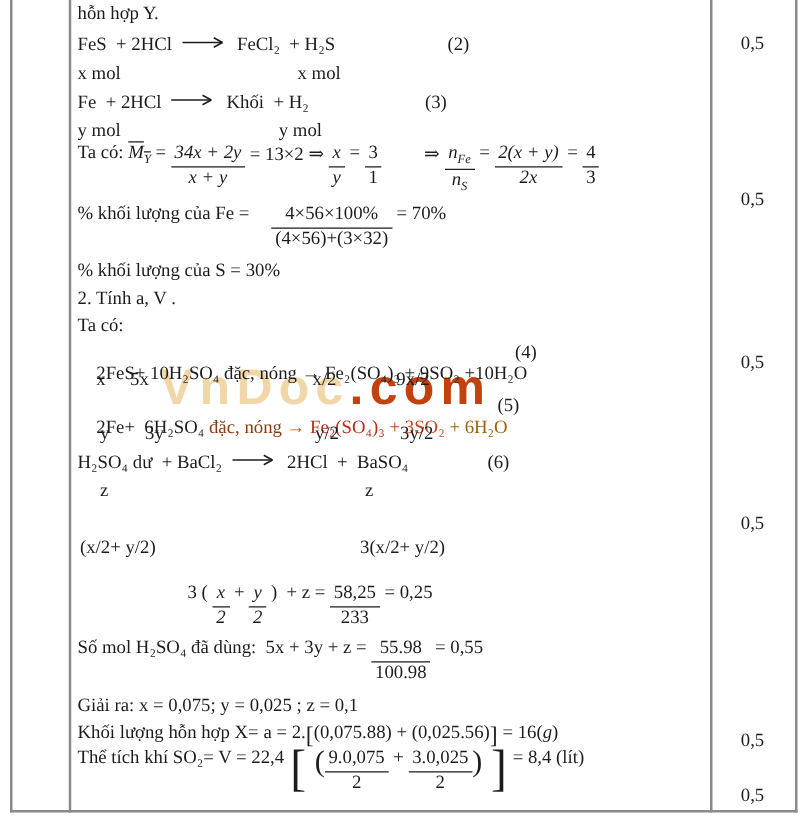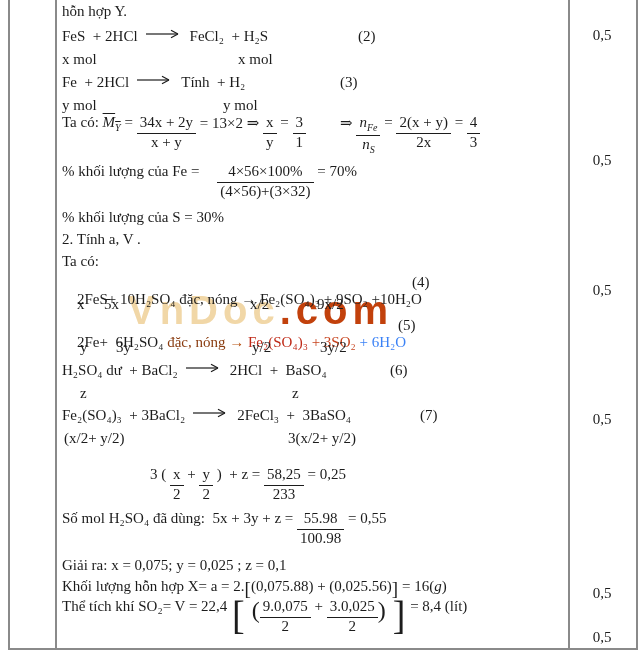--- a/index.html
+++ b/index.html
@@ -13,21 +13,21 @@
   .content{position:absolute;left:62px;top:0;width:503px;height:650px;z-index:2;}
   .line{position:absolute;left:0;width:100%;white-space:pre;}
   .flexline{display:flex;align-items:flex-start;}
   .flexline > span, .flexline > i{white-space:pre;}
   .abs{position:absolute;top:0;}
   .relrow{position:absolute;left:0;width:100%;height:20px;}
   .eqnum{position:absolute;top:0;}
   .frac{display:inline-block;text-align:center;vertical-align:middle;line-height:1.18;}
   .frac .num{display:block;padding:0 3px 1px;border-bottom:1px solid #1c1c1c;}
   .frac .den{display:block;padding:0 3px;}
-  .it{}
+  .it{font-style:italic;}
   .ovl{text-decoration:overline;font-style:italic;}
   .ovl sub{font-size:10px;font-style:italic;}
   .msub{font-size:10px;font-style:italic;margin-top:31px;}
   .spacer{display:inline-block;width:34px;}
   .sp14{display:inline-block;width:14px;}
   .arrow-svg{margin:0 7px;flex:none;}
   .bigbr{font-size:38px;font-weight:400;line-height:0.9;transform:scaleY(1.08);padding:0 1px;}
   .midparen{font-size:24px;line-height:1;}
   .mdbr{font-size:19px;}
   .score{position:absolute;left:568px;width:68px;text-align:center;z-index:2;}
@@ -35,21 +35,21 @@
     position:absolute;left:128px;top:290px;z-index:1;
     font-family:"Liberation Sans","DejaVu Sans",sans-serif;
     font-weight:bold;font-size:40px;letter-spacing:5px;line-height:1;
   }
   .wm1{color:#f1d7a7;}
   .wm2{color:#c2410c;}
   .c-ov1{color:#8a3c10;}
   .c-ov2{color:#b5500f;}
   .c-ov3{color:#bf2a18;}
   .c-ov4{color:#c7441f;}
-  .c-ov5{color:#3b82f6;}
+  .c-ov5{color:#a16207;}
 </style>
 </head>
 <body>
 
 <div class="vline" style="left:8px"></div>
 <div class="vline" style="left:55px"></div>
 <div class="vline" style="left:568px"></div>
 <div class="vline" style="left:636px"></div>
 <div class="hline"></div>
 
@@ -79,21 +79,21 @@
     <span class="abs" style="left:0">x mol</span>
     <span class="abs" style="left:176px">x mol</span>
   </div>
 
   <div class="line flexline" style="top:74px">
     <span>Fe  + 2HCl</span>
     <svg class="arrow-svg" width="38" height="12" viewBox="0 0 38 12">
         <line x1="1" y1="6" x2="33" y2="6" stroke="#1c1c1c" stroke-width="1.2"></line>
         <path d="M33 6 L26 2.2 M33 6 L26 9.8" stroke="#1c1c1c" stroke-width="1.2" fill="none"></path>
       </svg>
-    <span>Tính  + H₂</span>
+    <span>Khối  + H₂</span>
     <span class="eqnum" style="left:278px">(3)</span>
   </div>
   <div class="relrow" style="top:97px">
     <span class="abs" style="left:0">y mol</span>
     <span class="abs" style="left:161px">y mol</span>
   </div>
 
   <div class="line flexline" style="top:114px;height:46px">
     <span>Ta có: </span>
     <span class="ovl"><span>M</span><sub>Y</sub></span>
@@ -152,29 +152,20 @@
         <path d="M33 6 L26 2.2 M33 6 L26 9.8" stroke="#1c1c1c" stroke-width="1.2" fill="none"></path>
       </svg>
     <span>2HCl  +  BaSO₄</span>
     <span class="eqnum" style="left:328px">(6)</span>
   </div>
   <div class="relrow" style="top:385px">
     <span class="abs" style="left:18px">z</span>
     <span class="abs" style="left:230px">z</span>
   </div>
 
-  <div class="line flexline" style="top:407px">
-    <span>Fe₂(SO₄)₃  + 3BaCl₂</span>
-    <svg class="arrow-svg" width="38" height="12" viewBox="0 0 38 12">
-        <line x1="1" y1="6" x2="33" y2="6" stroke="#1c1c1c" stroke-width="1.2"></line>
-        <path d="M33 6 L26 2.2 M33 6 L26 9.8" stroke="#1c1c1c" stroke-width="1.2" fill="none"></path>
-      </svg>
-    <span>2FeCl₃  +  3BaSO₄</span>
-    <span class="eqnum" style="left:358px">(7)</span>
-  </div>
   <div class="relrow" style="top:430px">
     <span class="abs" style="left:2px">(x/2+ y/2)</span>
     <span class="abs" style="left:226px">3(x/2+ y/2)</span>
   </div>
 
 
   <div class="line flexline" style="top:466px;height:48px;padding-left:88px;box-sizing:border-box">
     <span>3 ( </span>
     <span class="frac it"><span class="num">x</span><span class="den">2</span></span>
     <span> + </span>

